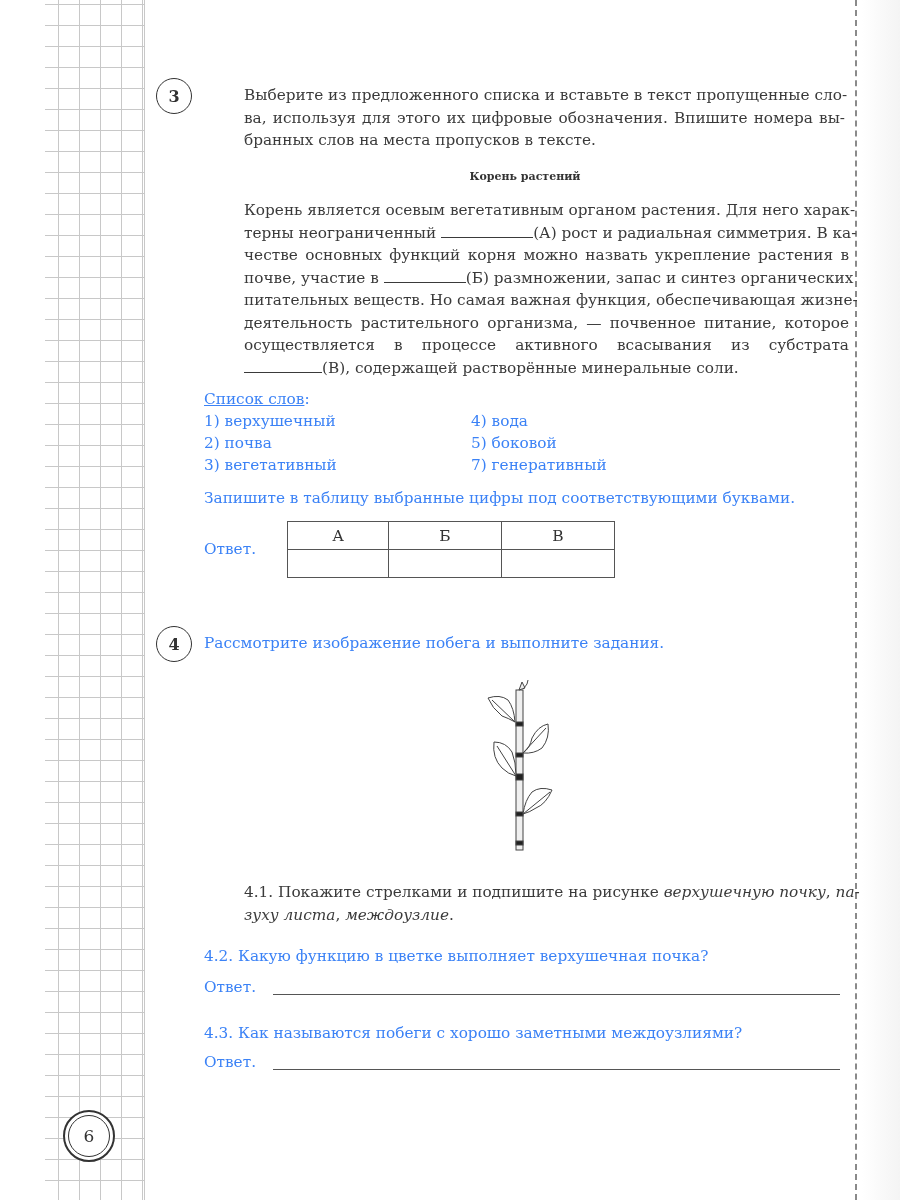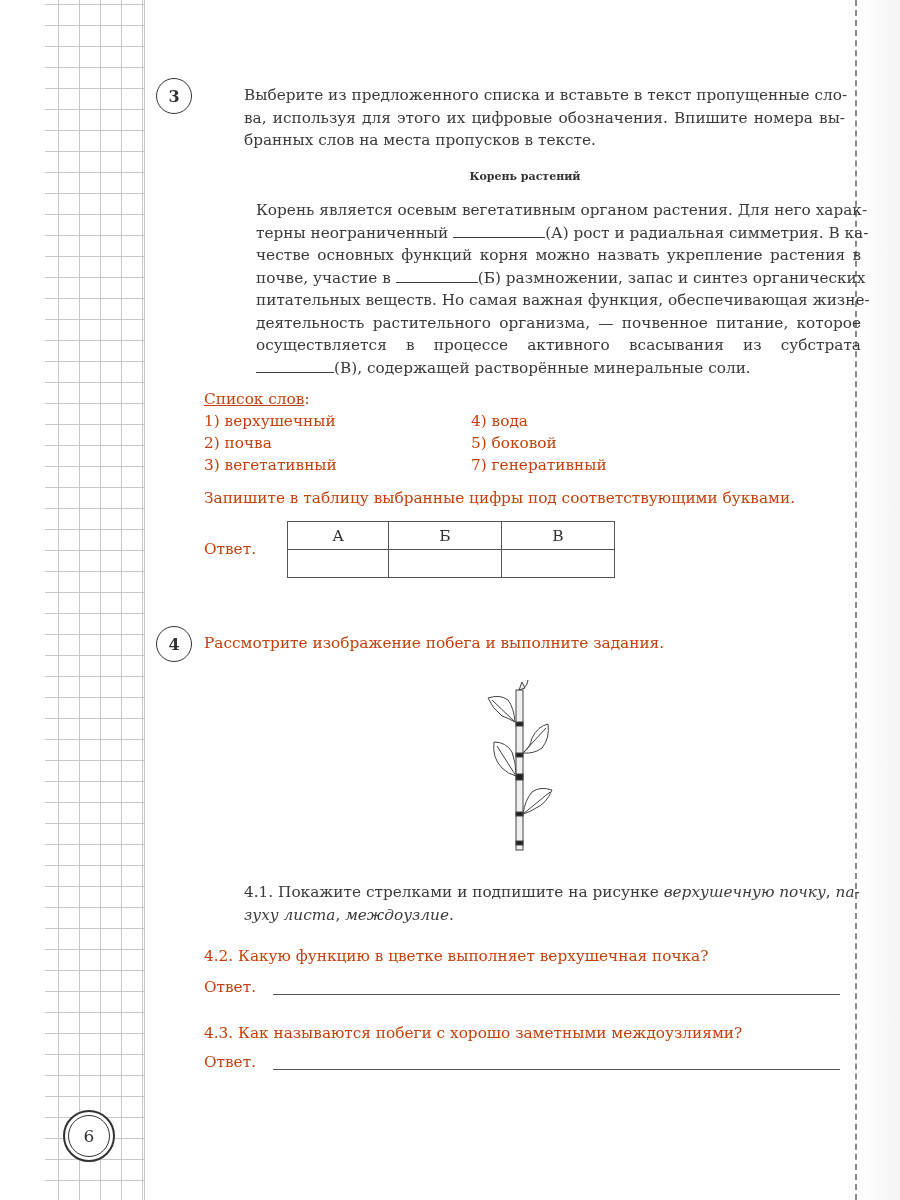--- a/index.html
+++ b/index.html
@@ -36,21 +36,21 @@
     text-align:justify;
   }
   .line { display:block; text-align:justify; text-align-last:justify; white-space:nowrap;margin-left:40px; }
   .line.last { text-align-last:left; }
   .blank { display:inline-block; border-bottom:1px solid #3a3a3a; height:14px; vertical-align:baseline; }
   .heading {
     position:absolute; left:200px; width:760px; text-align:center;
     font-weight:bold; font-size:11px; color:#333;
   }
   .words-title { text-decoration:underline; }
-  .word { position:absolute; font-size:15.3px; color:#c2410c; white-space:nowrap; }
+  .word { position:absolute; font-size:15.3px; color:#3b82f6; white-space:nowrap; }
   table.answer {
     position:absolute; left:287px; top:521px; border-collapse:collapse;
   }
   table.answer td {
     border:1px solid #555; height:27px; text-align:center;
     font-size:15.5px; color:#333; padding:0;
   }
   .ans-line {
     position:absolute; height:0; border-bottom:1px solid #555;
   }
@@ -77,21 +77,21 @@
 </div>
 
 <div class="txt" style="left:204px; top:84px; width:641px;">
   <span class="line">Выберите из предложенного списка и вставьте в текст пропущенные сло-</span>
   <span class="line">ва, используя для этого их цифровые обозначения. Впишите номера вы-</span>
   <span class="line last">бранных слов на места пропусков в тексте.</span>
 </div>
 
 <div class="heading" style="top:170px; left:200px; width:650px;">Корень растений</div>
 
-<div class="txt" style="left:216px; top:199px; width:645px;">
+<div class="txt" style="left:204px; top:199px; width:645px;">
   <span class="line">Корень является осевым вегетативным органом растения. Для него харак-</span>
   <span class="line"><span>терны неограниченный</span> <span class="blank" style="width:92px;"></span><span>(А) рост и радиальная симметрия. В ка-</span></span>
   <span class="line">честве основных функций корня можно назвать укрепление растения в</span>
   <span class="line"><span>почве, участие в</span> <span class="blank" style="width:82px;"></span><span>(Б) размножении, запас и синтез органических</span></span>
   <span class="line">питательных веществ. Но самая важная функция, обеспечивающая жизне-</span>
   <span class="line">деятельность растительного организма, — почвенное питание, которое</span>
   <span class="line">осуществляется в процессе активного всасывания из субстрата</span>
   <span class="line last"><span class="blank" style="width:78px;"></span><span>(В), содержащей растворённые минеральные соли.</span></span>
 </div>
 

